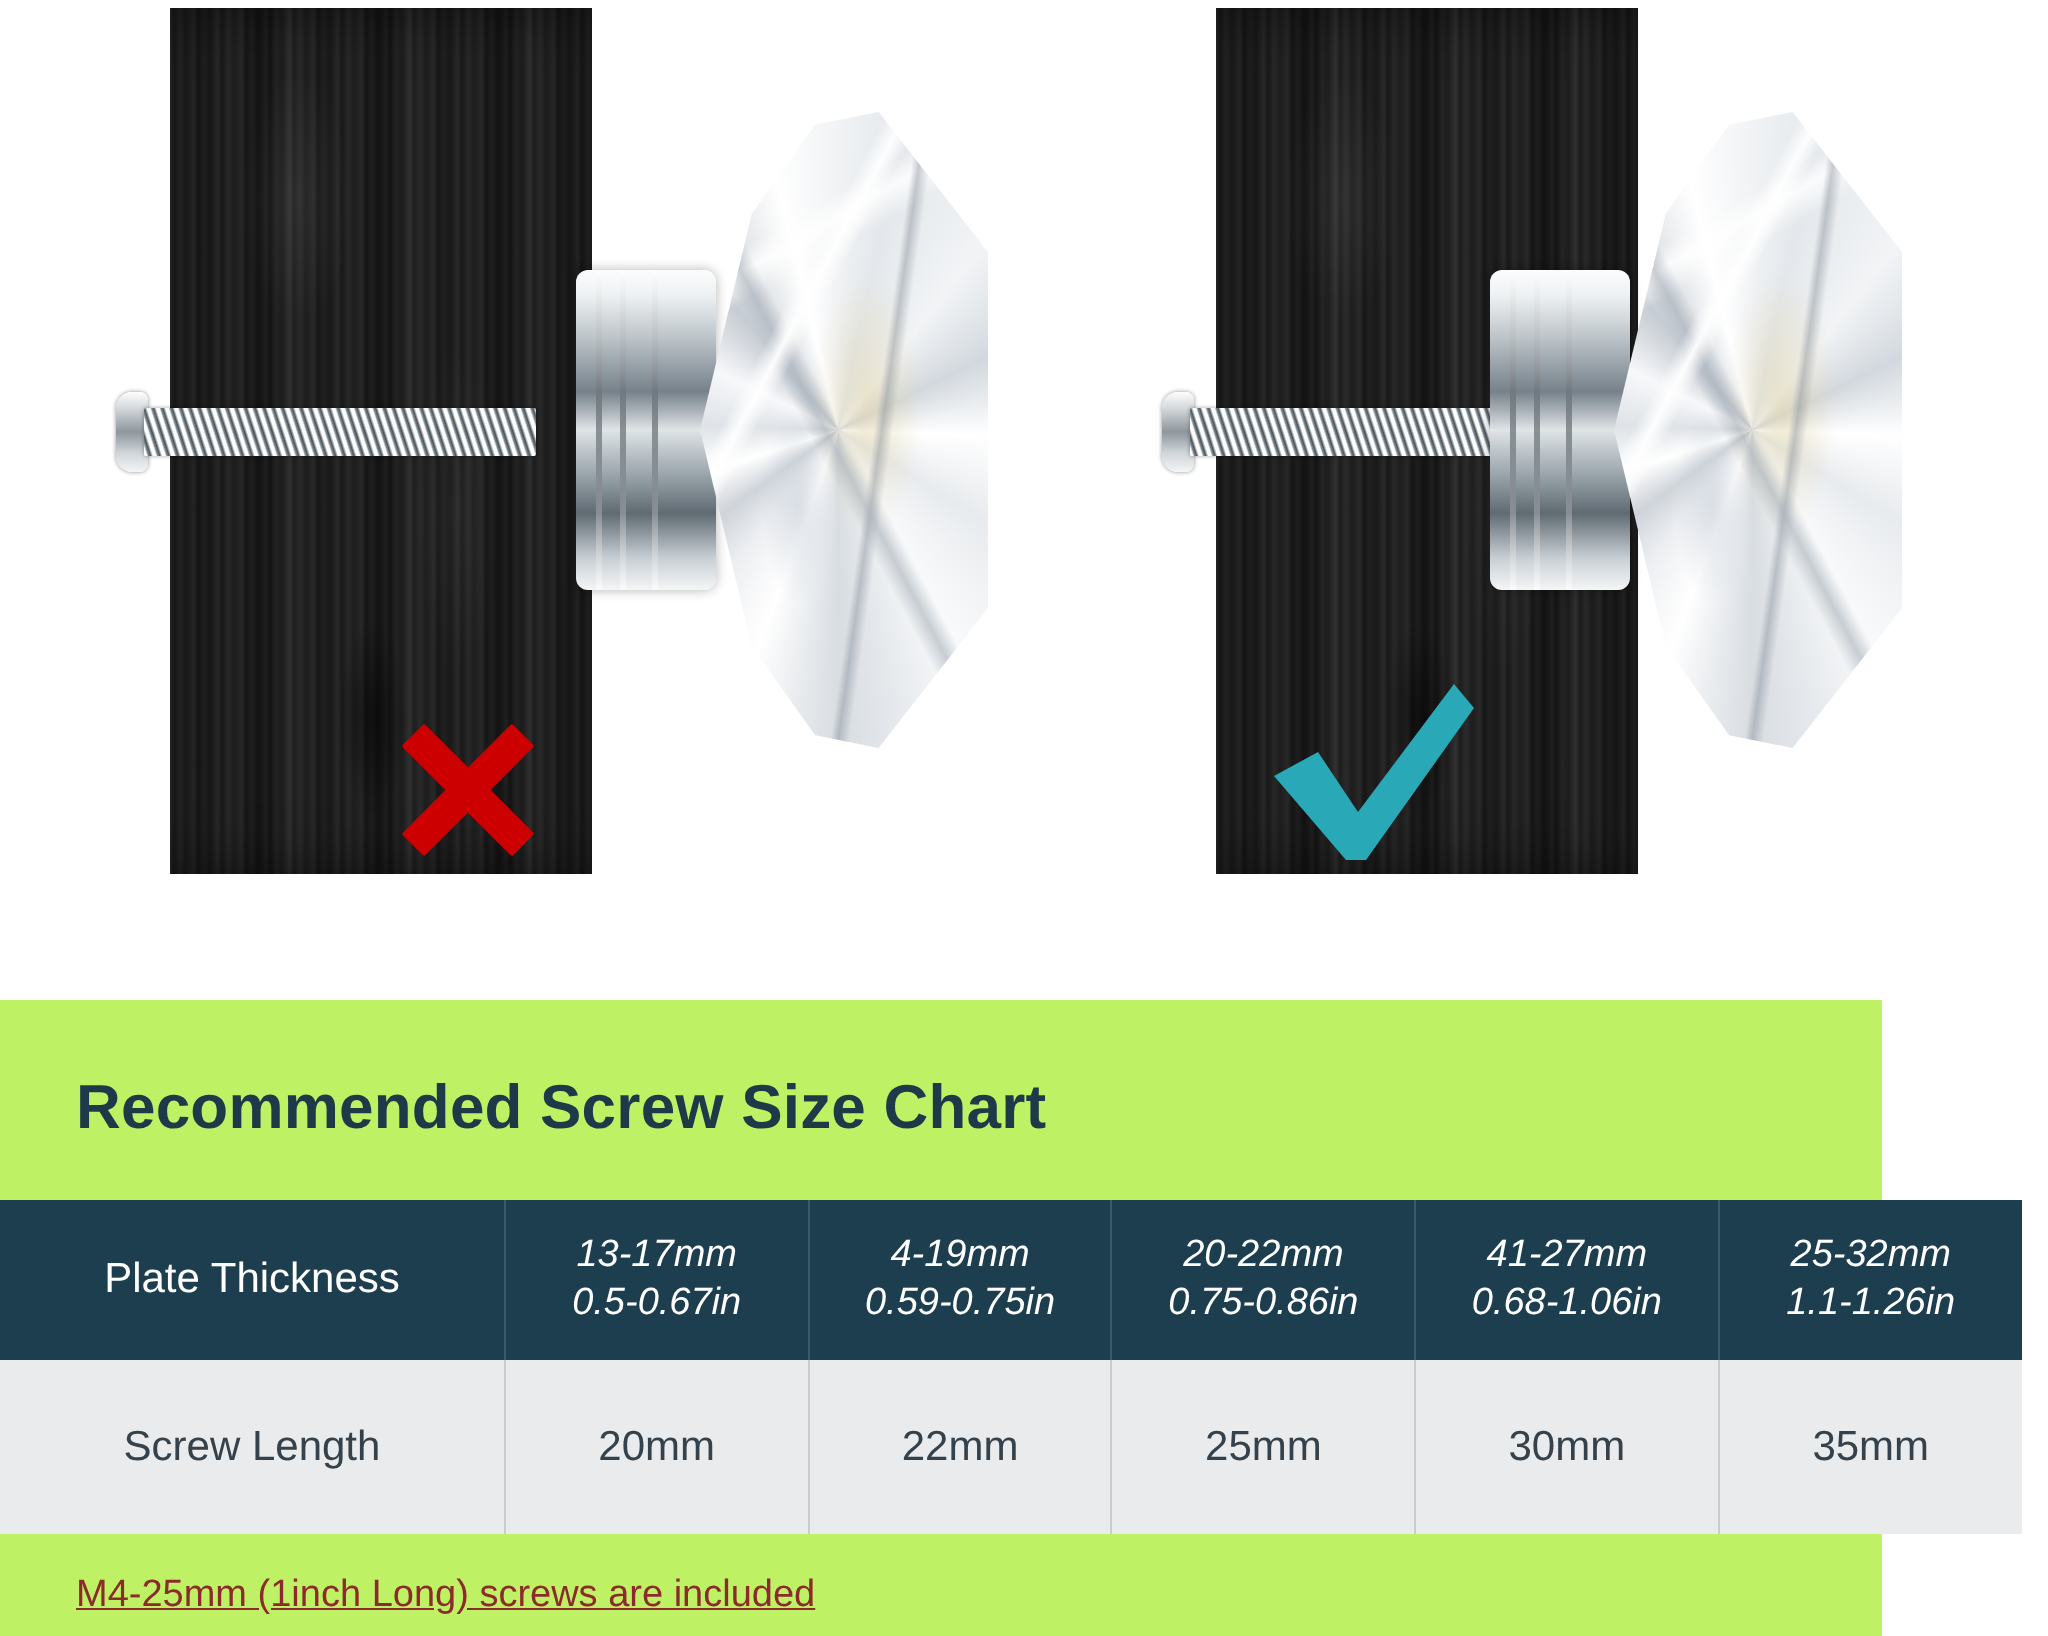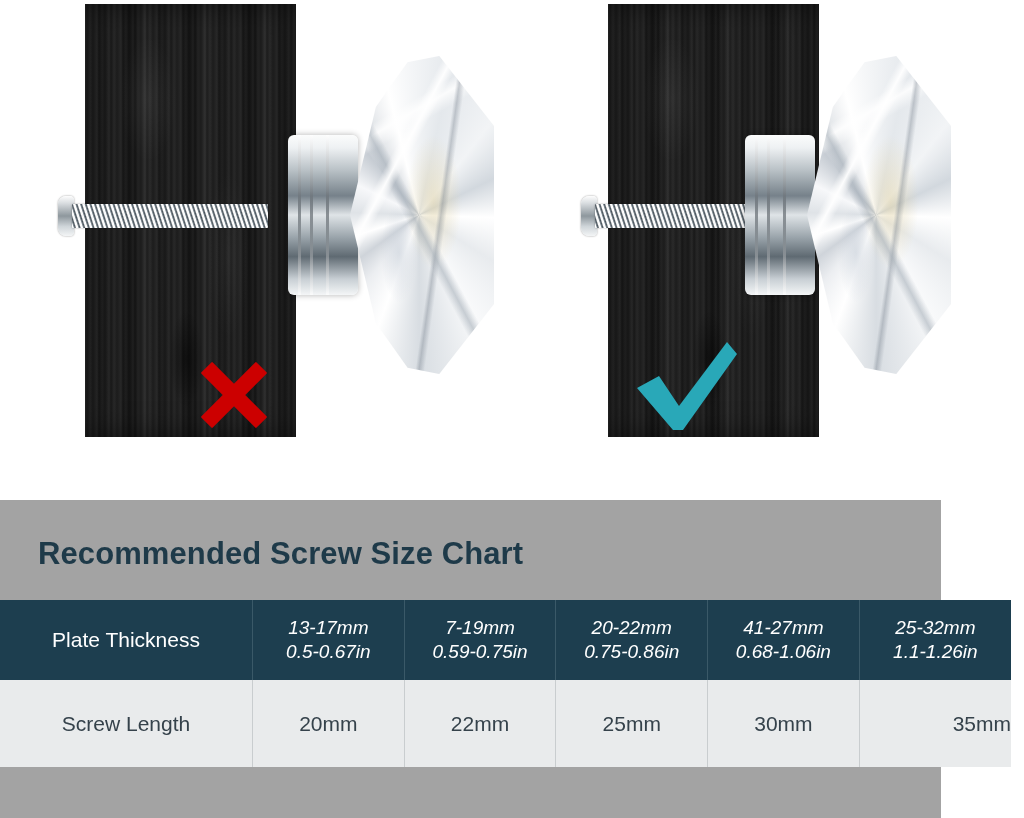--- a/index.html
+++ b/index.html
@@ -143,21 +143,21 @@
   .mark-check {
     width: 104px; height: 92px;
   }
 
   
   .chart-section {
     position: absolute;
     top: 500px; left: 0;
     width: 941px;
     height: 318px;
-    background: #a3a3a3;
+    background: #bef264;
   }
   .chart-title {
     position: absolute;
     top: 36px; left: 38px;
     font-size: 31px;
     font-weight: bold;
     color: #1E3A49;
     letter-spacing: 0.1px;
     white-space: nowrap;
   }
@@ -193,21 +193,21 @@
     width: 252px;
   }
   thead th .l1, thead th .l2 { display: block; font-style: italic; }
 
   tbody td {
     background: #E9EBEC;
     color: #35424B;
     font-size: 21px;
     border-right: 1px solid #c9cdcf;
   }
-  tbody td:last-child { border-right: none; text-align: right; }
+  tbody td:last-child { border-right: none; }
   tbody td.row-label { width: 252px; margin-left: 36px; }
 
   .footnote {
     position: absolute;
     top: 287px; left: 38px;
     font-size: 19px;
     color: #8B2B2B;
     text-decoration: underline;
     white-space: nowrap;
   }
@@ -273,21 +273,21 @@
 
   <table class="size-chart">
     <thead>
       <tr>
         <th class="row-label">Plate Thickness</th>
         <th>
           <span class="l1">13-17mm</span>
           <span class="l2">0.5-0.67in</span>
         </th>
         <th>
-          <span class="l1">7-19mm</span>
+          <span class="l1">4-19mm</span>
           <span class="l2">0.59-0.75in</span>
         </th>
         <th>
           <span class="l1">20-22mm</span>
           <span class="l2">0.75-0.86in</span>
         </th>
         <th>
           <span class="l1">41-27mm</span>
           <span class="l2">0.68-1.06in</span>
         </th>
@@ -302,13 +302,14 @@
         <td class="row-label">Screw Length</td>
         <td>20mm</td>
         <td>22mm</td>
         <td>25mm</td>
         <td>30mm</td>
         <td>35mm</td>
       </tr>
     </tbody>
   </table>
 
+  <div class="footnote">M4-25mm (1inch Long) screws are included</div>
 </div>
 
 </body></html>

